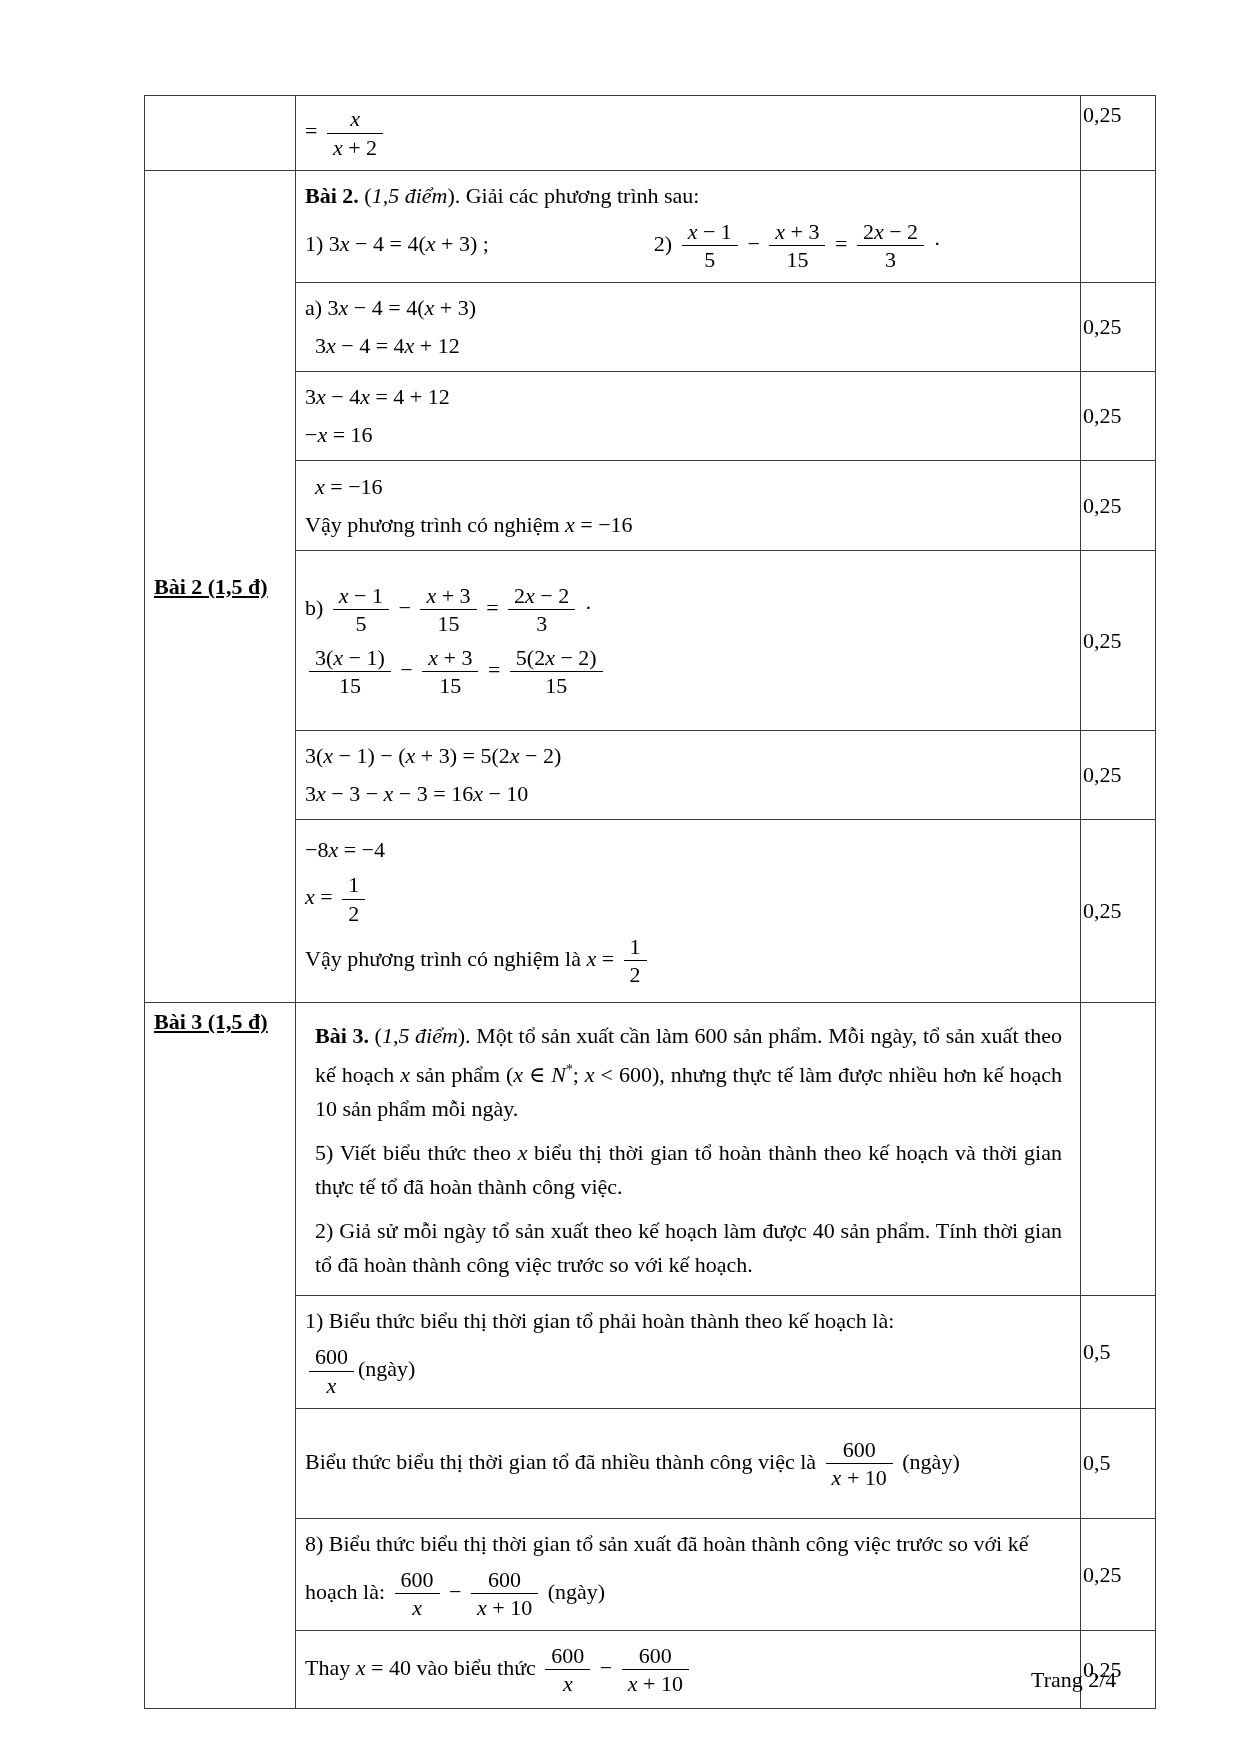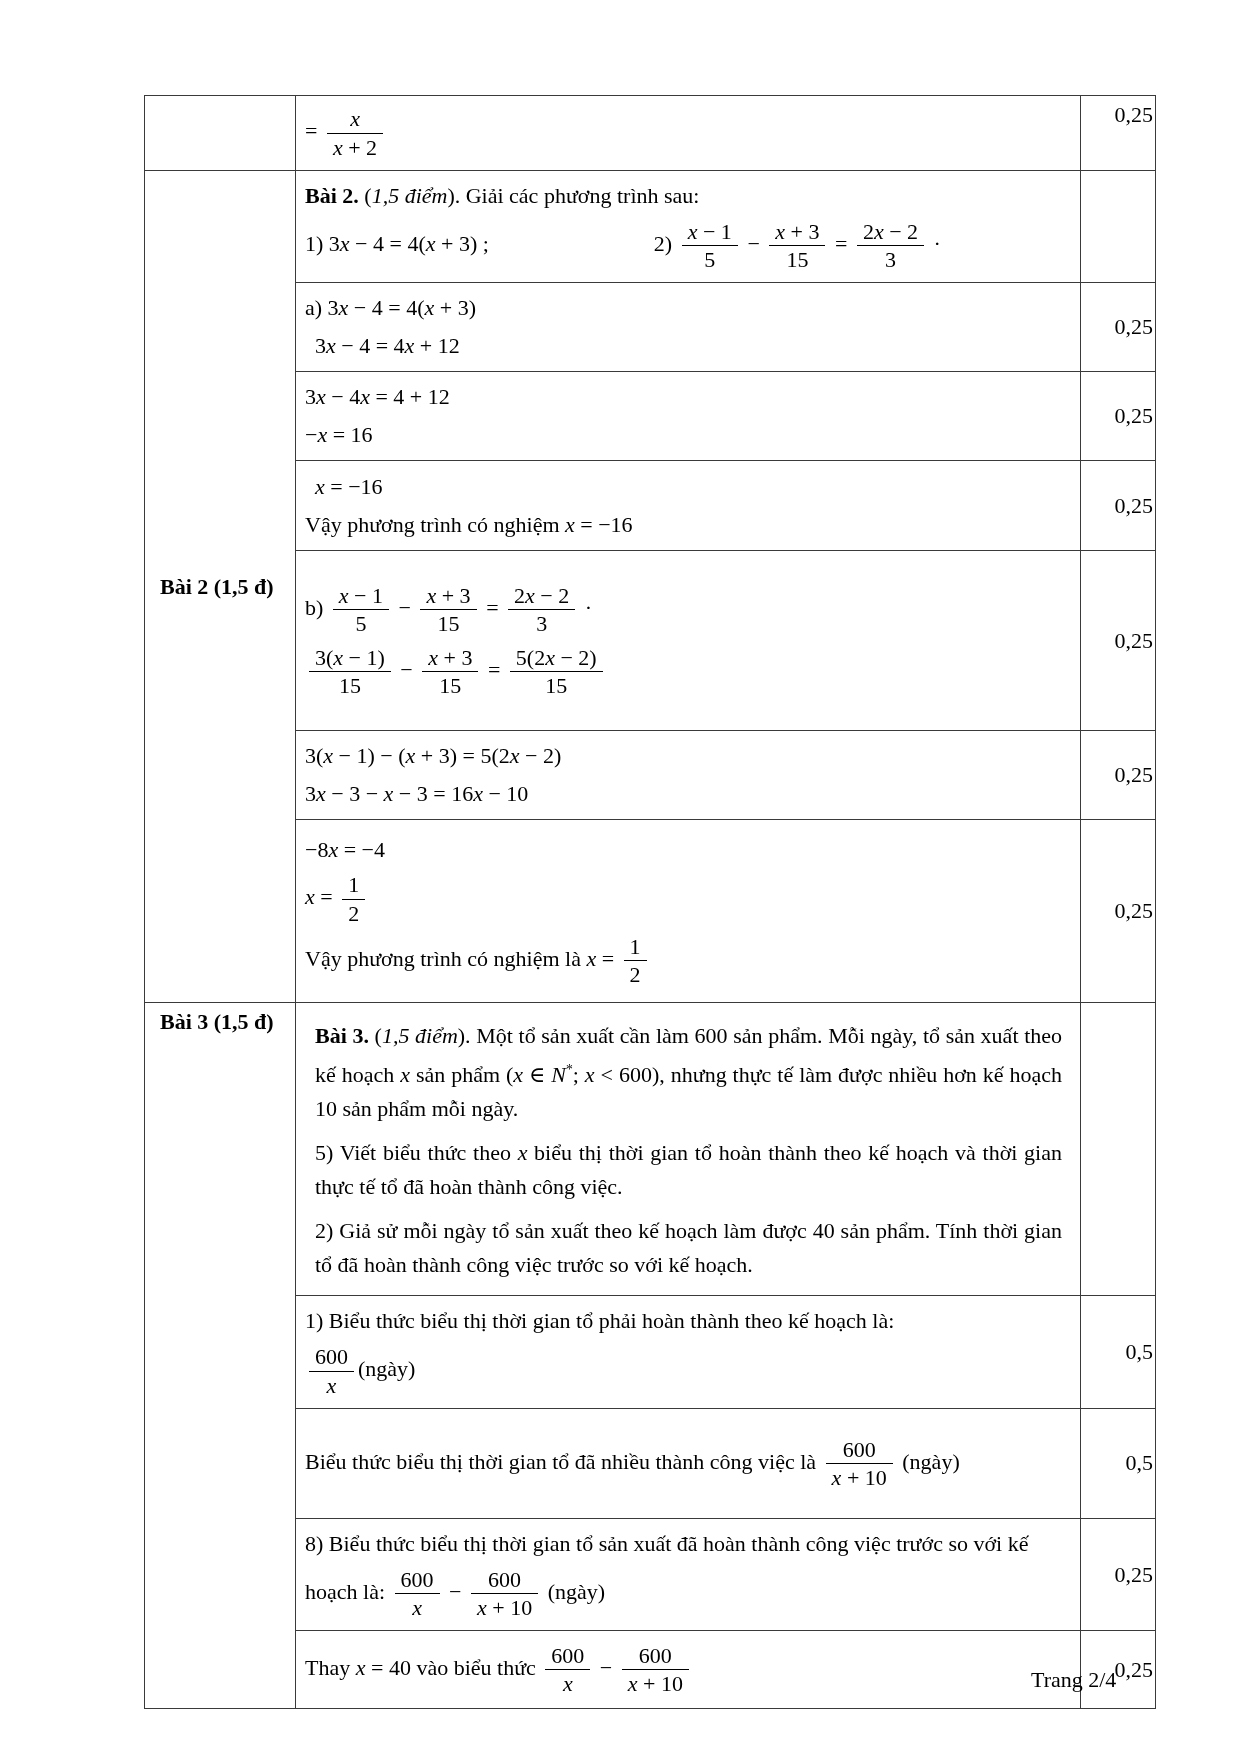--- a/index.html
+++ b/index.html
@@ -6,23 +6,23 @@
   .page{
     position:relative;width:1241px;height:1755px;background:#ffffff;
     color:#000;font-family:"Liberation Serif","DejaVu Serif",serif;font-size:22px;
     overflow:hidden;
   }
   table.rubric{
     position:absolute;left:144px;top:95px;width:1011px;
     border-collapse:collapse;table-layout:fixed;
   }
   td{border:1px solid #3a3a3a;vertical-align:middle;padding:2px 4px;overflow:hidden;}
-  td.label-cell{font-weight:bold;padding:2px 2px 2px 15px;}
+  td.label-cell{font-weight:bold;padding:2px 2px 2px 9px;text-decoration:underline;}
   td.content-cell{padding:3px 8px 3px 9px;}
-  td.points-cell{text-align:right;padding:2px;}
+  td.points-cell{text-align:left;padding:2px;}
   td.vtop{vertical-align:top;padding-top:6px;}
   .line{margin:6px 0;line-height:1.45;}
   .line.ind{padding-left:10px;}
   .line.justify{text-align:justify;line-height:34px;margin:10px;}
   .b{font-weight:bold;text-align:center;}
   .i{font-style:italic;}
   .m .mv{font-style:italic;}
   sup{font-size:0.62em;}
   .frac{display:inline-block;vertical-align:middle;text-align:center;margin:1px 4px;}
   .fr-num{display:block;padding:0 6px 1px;line-height:1.15;}

